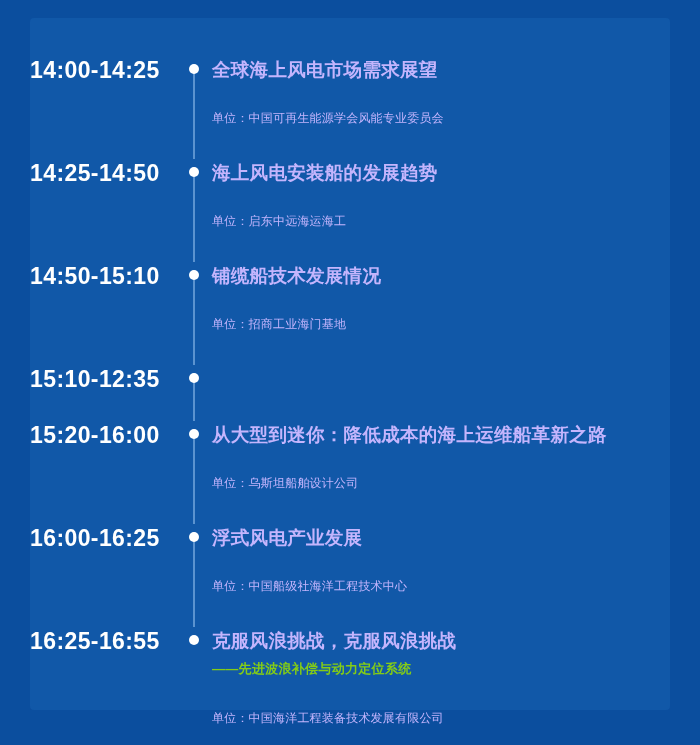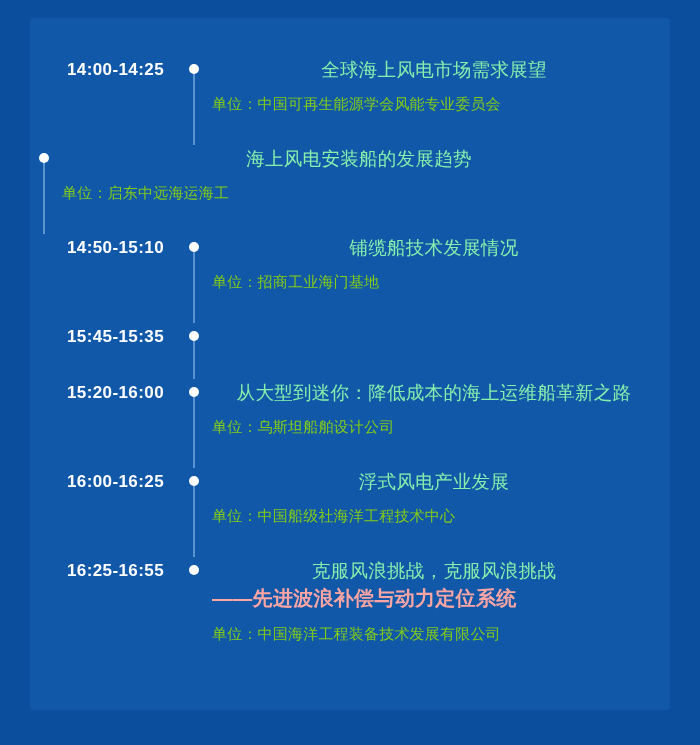--- a/index.html
+++ b/index.html
@@ -41,25 +41,24 @@
   .row {
     position: relative;
     display: flex;
     align-items: flex-start;
     min-height: 0;
     padding-bottom: 30px;
   }
   .time {
     width: 150px;
     flex: 0 0 150px;
-    text-align: right;
     padding-right: 16px;
     box-sizing: border-box;
     color: #ffffff;
-    font-size: 17px;
+    font-size: 23px;
     font-weight: bold;
     letter-spacing: 0.4px;
     line-height: 24px;
     padding-top: 2px;
     font-family: "Liberation Sans", sans-serif;
   }
   .marker-col {
     position: relative;
     width: 32px;
     flex: 0 0 32px;
@@ -82,39 +81,38 @@
     width: 2px;
     bottom: -30px;
     background: #5b93d0;
     z-index: 1;
   }
   .content {
     flex: 1 1 auto;
     padding-right: 14px;
   }
   .title {
-    color: #86efac;
+    color: #c4b5fd;
     font-size: 18.5px;
-    font-weight: normal;
+    font-weight: bold;
     line-height: 27px;
     letter-spacing: 0.3px;
-    text-align: center;
   }
   .title-line2 {
-    color: #fca5a5;
-    font-size: 20px;
+    color: #84cc16;
+    font-size: 13px;
     font-weight: bold;
     line-height: 29px;
     letter-spacing: 0.3px;
   }
   .org {
-    color: #84cc16;
-    font-size: 15px;
+    color: #c4b5fd;
+    font-size: 12px;
     line-height: 22px;
-    margin-top: 10px;
+    margin-top: 24px;
     letter-spacing: 0.2px;
   }
 </style>
 </head>
 <body>
 
 <div id="page">
   <div id="panel">
     <div id="schedule">
         <div class="row">
@@ -122,20 +120,21 @@
           <div class="marker-col">
             <div class="line"></div>
             <div class="dot"></div>
           </div>
           <div class="content">
             <div class="title">全球海上风电市场需求展望</div>
             <div class="org">单位：中国可再生能源学会风能专业委员会</div>
           </div>
         </div>
         <div class="row">
+          <div class="time">14:25-14:50</div>
           <div class="marker-col">
             <div class="line"></div>
             <div class="dot"></div>
           </div>
           <div class="content">
             <div class="title">海上风电安装船的发展趋势</div>
             <div class="org">单位：启东中远海运海工</div>
           </div>
         </div>
         <div class="row">
@@ -143,21 +142,21 @@
           <div class="marker-col">
             <div class="line"></div>
             <div class="dot"></div>
           </div>
           <div class="content">
             <div class="title">铺缆船技术发展情况</div>
             <div class="org">单位：招商工业海门基地</div>
           </div>
         </div>
         <div class="row">
-          <div class="time">15:45-15:35</div>
+          <div class="time">15:10-12:35</div>
           <div class="marker-col">
             <div class="line"></div>
             <div class="dot"></div>
           </div>
           <div class="content">
           </div>
         </div>
         <div class="row">
           <div class="time">15:20-16:00</div>
           <div class="marker-col">

